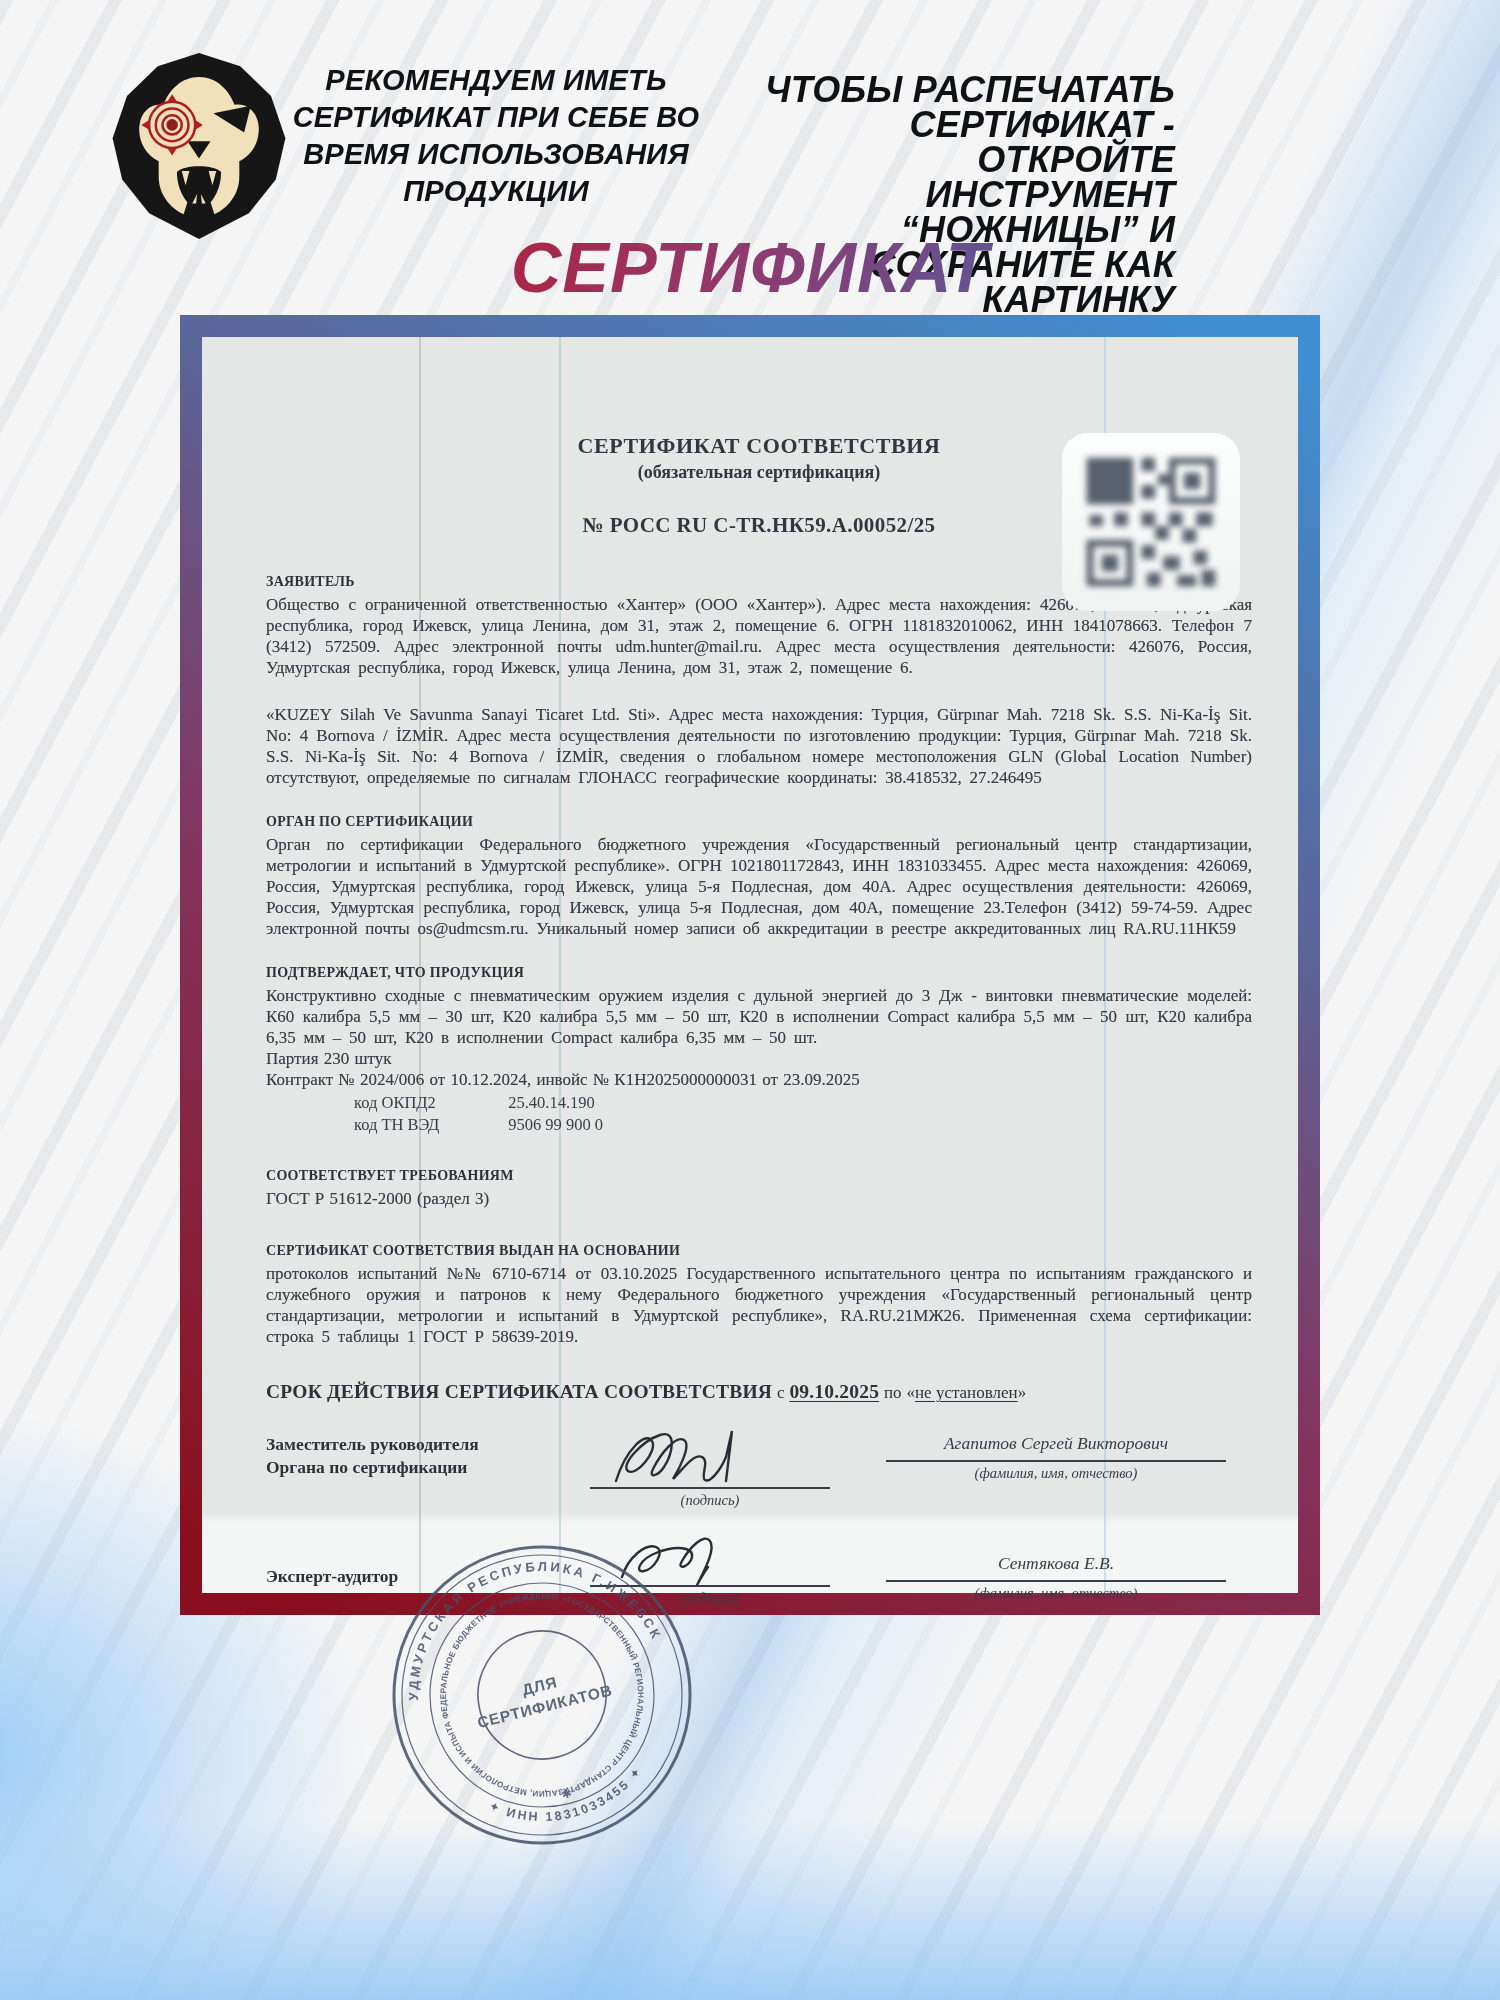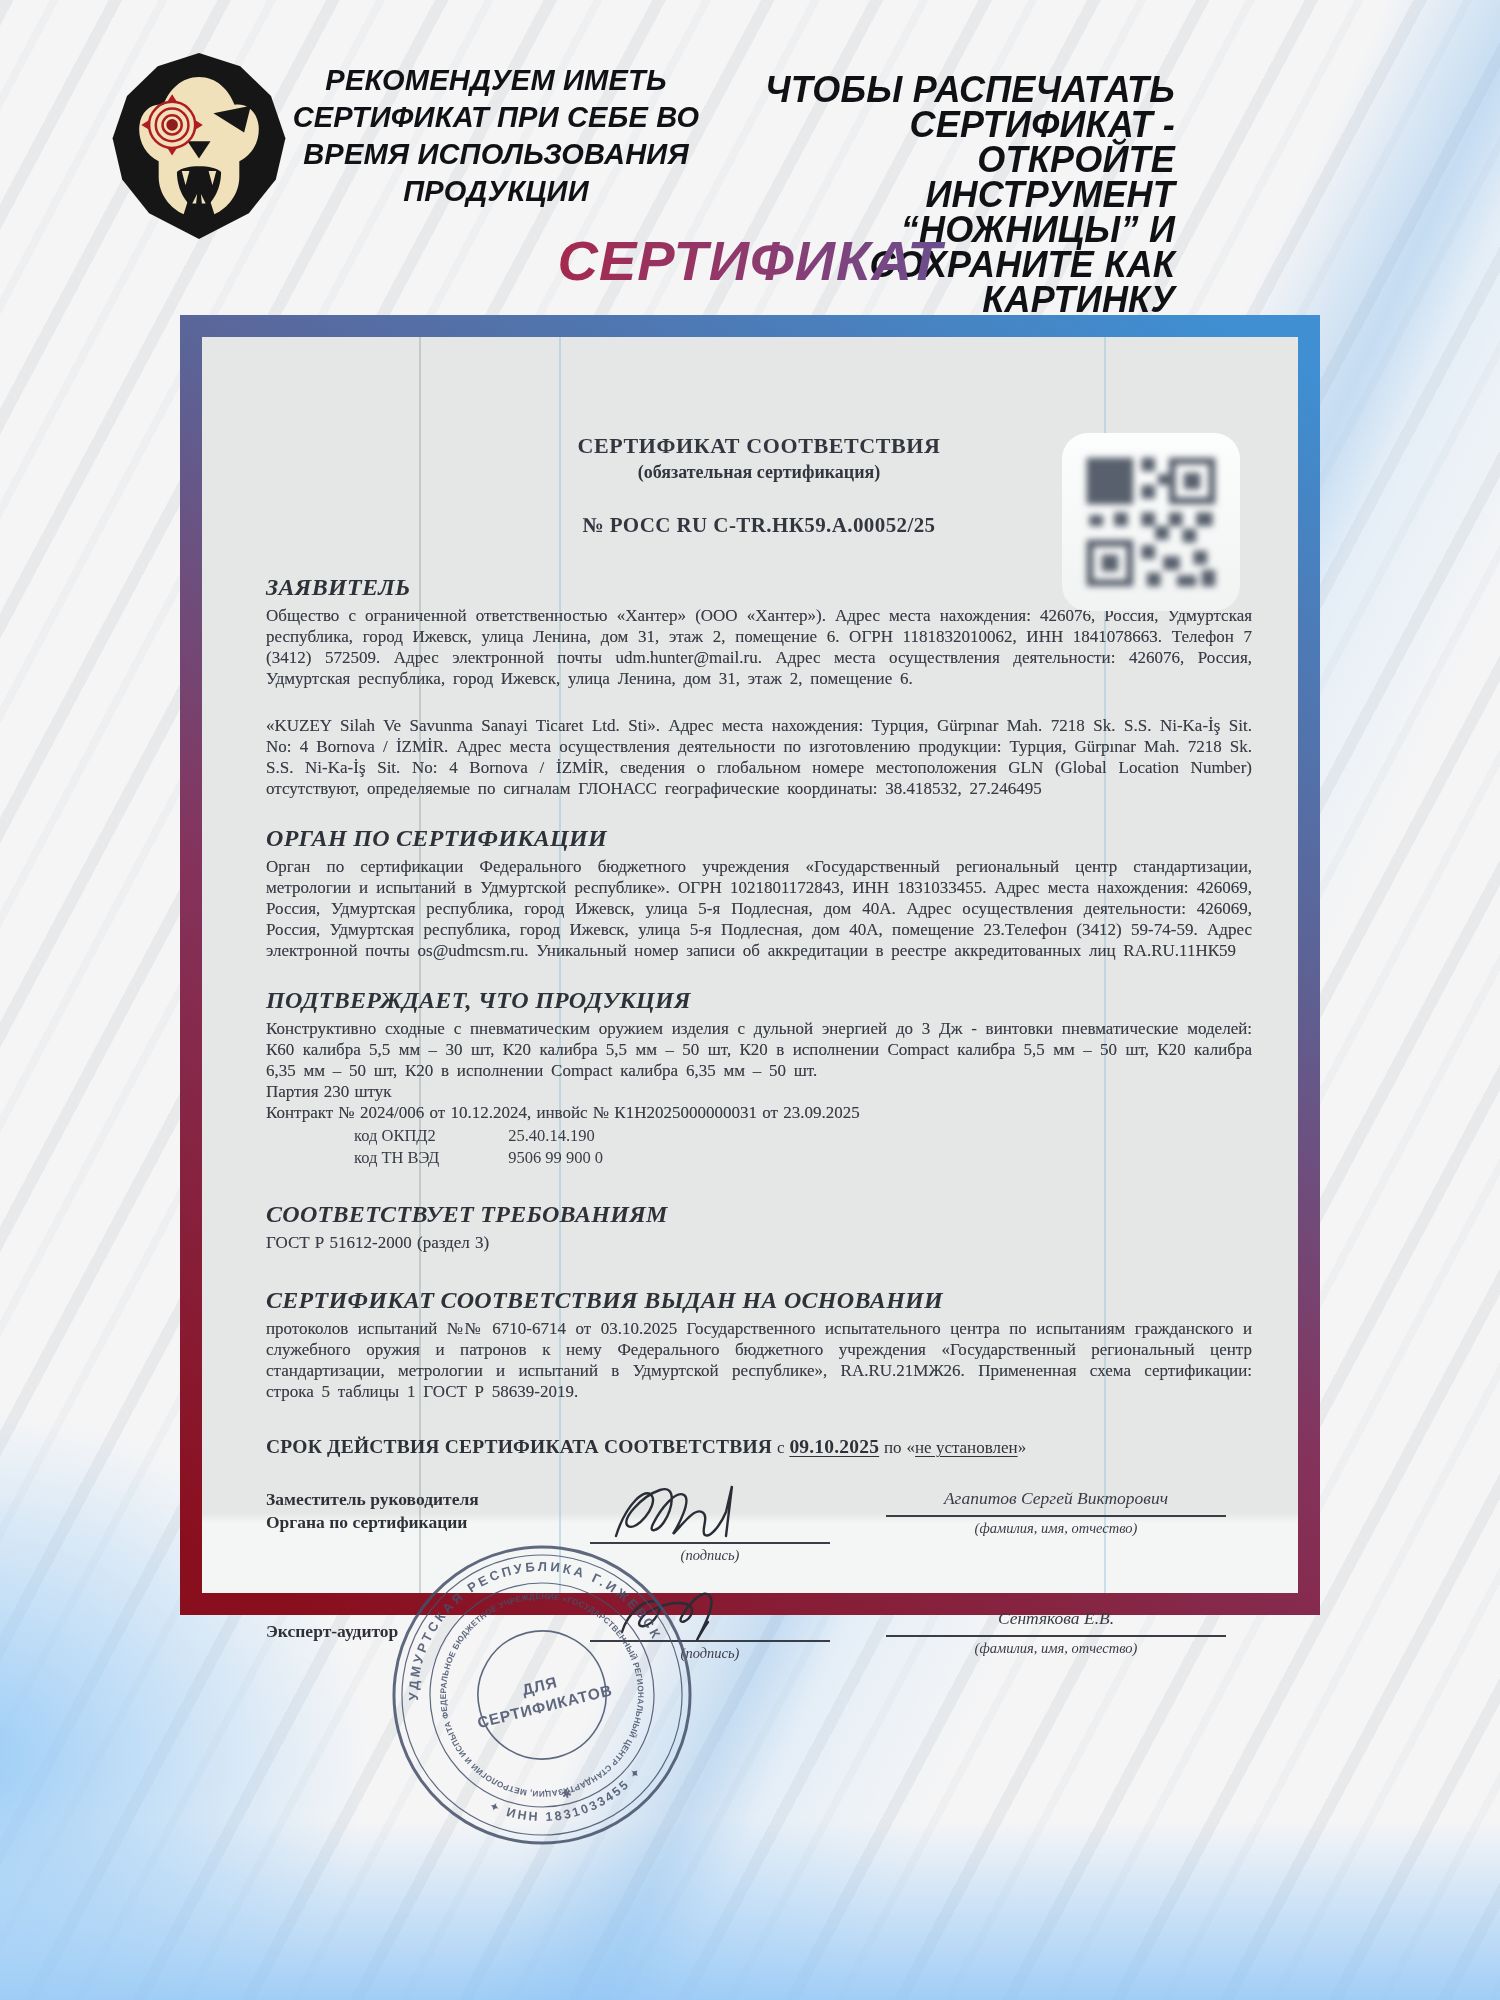--- a/index.html
+++ b/index.html
@@ -14,21 +14,21 @@
       repeating-linear-gradient(118deg, rgba(203,206,211,.30) 0 12px, rgba(255,255,255,0) 12px 44px, rgba(214,218,223,.22) 44px 52px, rgba(255,255,255,0) 52px 96px);
   }
   
   .header{position:absolute;left:0;top:0;width:1500px;height:230px;}
   .logo{position:absolute;left:103px;top:50px;width:192px;height:184px;}
   .note{position:absolute;font-style:italic;font-weight:800;color:#101114;}
   .note-left{left:290px;top:62px;width:412px;text-align:center;font-size:29px;line-height:37px;letter-spacing:.2px;}
   .note-right{left:735px;top:72px;width:440px;text-align:right;font-size:36px;line-height:35px;letter-spacing:.2px;}
   .page-title{
     position:absolute;left:0;top:228px;width:1500px;text-align:center;
-    font-size:56px;font-style:italic;font-weight:800;letter-spacing:1px;
+    font-size:70px;font-style:italic;font-weight:800;letter-spacing:1px;
     background:linear-gradient(90deg,#c4121f 18%,#8f3a6e 50%,#2f6fc2 84%);
     -webkit-background-clip:text;background-clip:text;color:transparent;
   }
   
   .frame{
     position:absolute;left:180px;top:315px;width:1140px;height:1300px;box-sizing:border-box;
     padding:22px;
     background:linear-gradient(28deg,#8a0f1e 4%,#84335c 40%,#5c6396 66%,#3f8fd2 97%);
   }
   .paper{
@@ -46,21 +46,21 @@
   .doc-head{text-align:center;font-weight:bold;color:#33363f;}
   .doc-title{font-size:22px;letter-spacing:.6px;}
   .doc-subtitle{font-size:18px;margin-top:3px;}
   .doc-number{font-size:21px;letter-spacing:.4px;margin-top:30px;}
   .qr-card{
     position:absolute;left:860px;top:96px;width:178px;height:178px;
     background:linear-gradient(#fcfdfd,#f1f3f3);border-radius:26px;
   }
   .qr-card svg{width:100%;height:100%;}
   .sec{margin-top:26px;}
-  .sec h3{margin:0 0 4px 0;font-size:24px;color:#2e3138;letter-spacing:.3px;font-style:italic;}
+  .sec h3{margin:0 0 4px 0;font-size:14px;color:#2e3138;letter-spacing:.3px;}
   .sec p{margin:0;font-size:17px;line-height:21px;text-align:justify;word-spacing:3.5px;
          text-shadow:0 0 .5px rgba(57,60,69,.45);}
   .sec .line{text-align:left;word-spacing:1px;}
   .codes{margin:2px 0 0 88px;font-size:16.5px;line-height:22px;}
   .codes .row span:first-child{display:inline-block;width:150px;}
   .validity{margin-top:34px;font-size:19.5px;color:#2e3138;}
   .validity .small{font-weight:normal;font-size:17px;}
   .validity b{letter-spacing:.2px;}
   .uline{text-decoration:underline;text-underline-offset:3px;}
   

